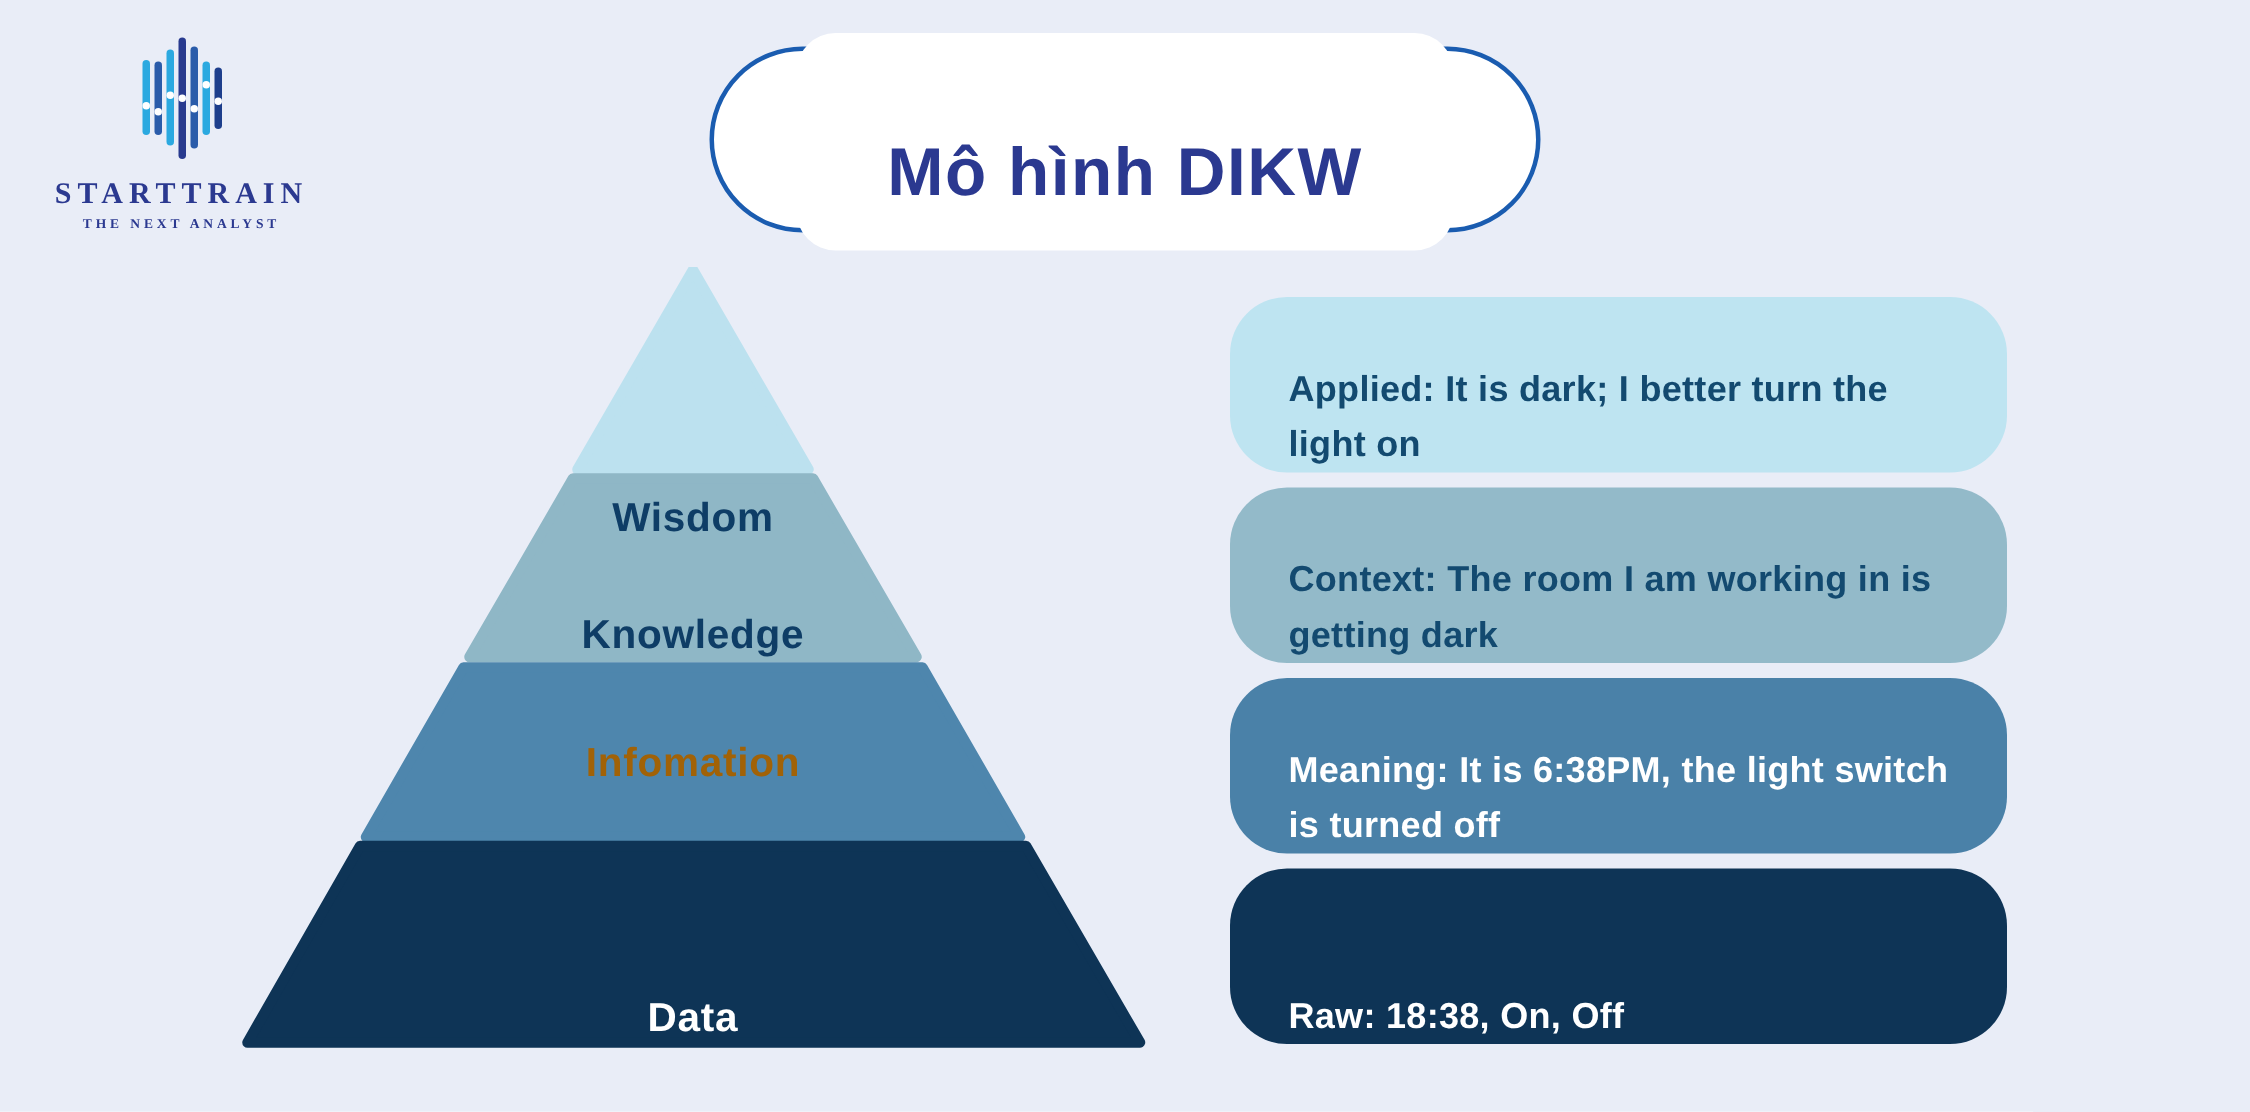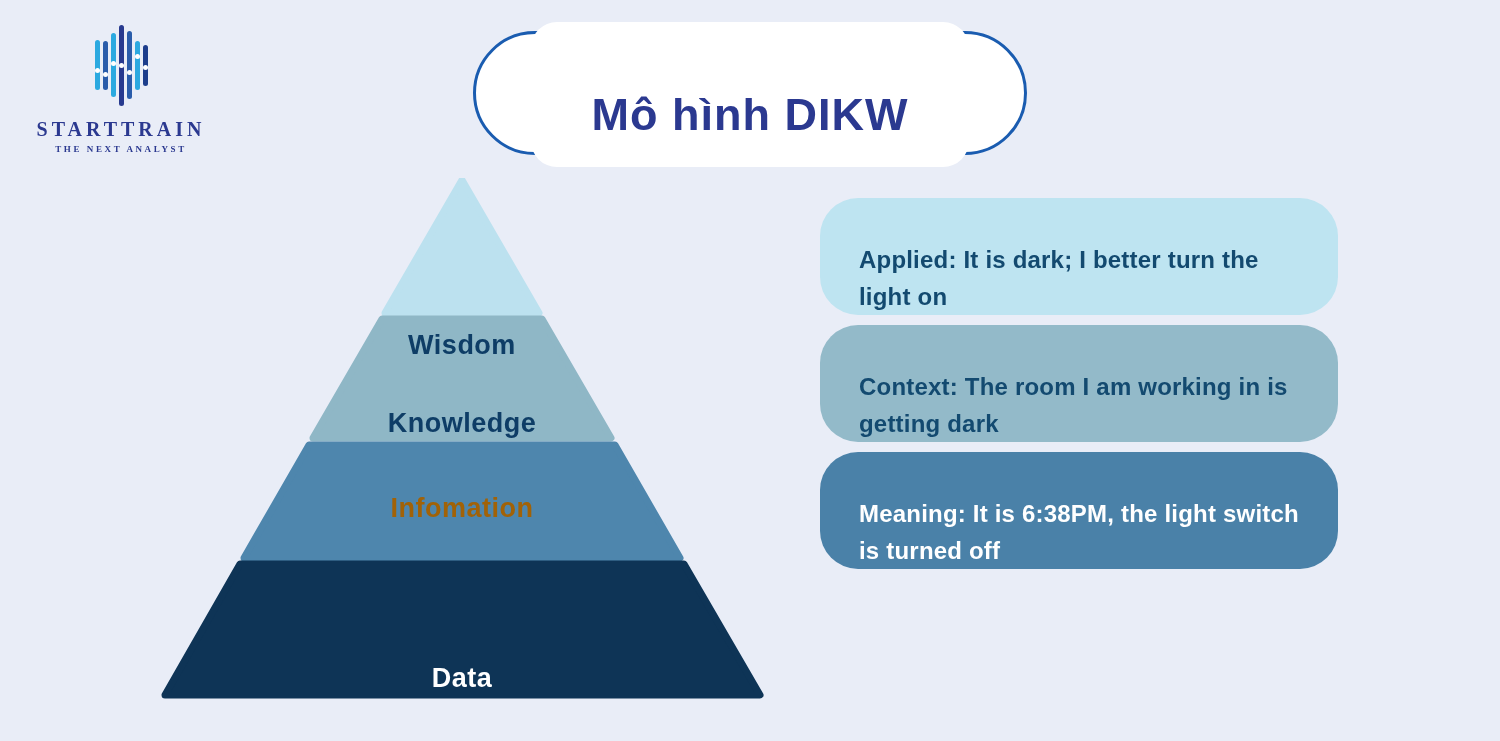--- a/index.html
+++ b/index.html
@@ -180,15 +180,18 @@
   <div class="annotations">
     <div class="note-box" style="background: rgb(190, 228, 241); color: rgb(19, 74, 112);">
       <span>Applied: It is dark; I better turn the light on</span>
     </div>
     <div class="note-box" style="background: rgb(147, 186, 201); color: rgb(19, 74, 112);">
       <span>Context: The room I am working in is getting dark</span>
     </div>
     <div class="note-box" style="background: rgb(74, 129, 168); color: rgb(255, 255, 255);">
       <span>Meaning: It is 6:38PM, the light switch is turned off</span>
     </div>
+    <div class="note-box" style="background: rgb(14, 52, 86); color: rgb(255, 255, 255);">
+      <span>Raw: 18:38, On, Off</span>
+    </div>
   </div>
 
 </div>
 
 </body></html>

